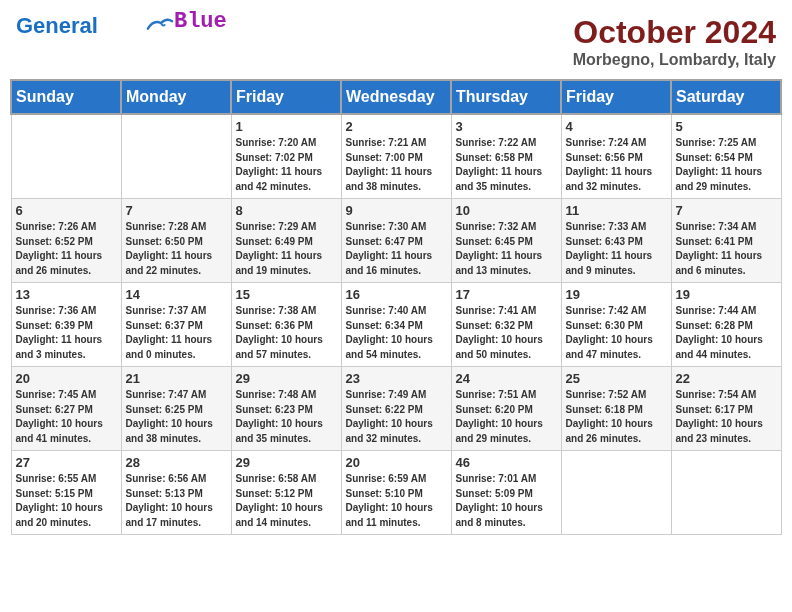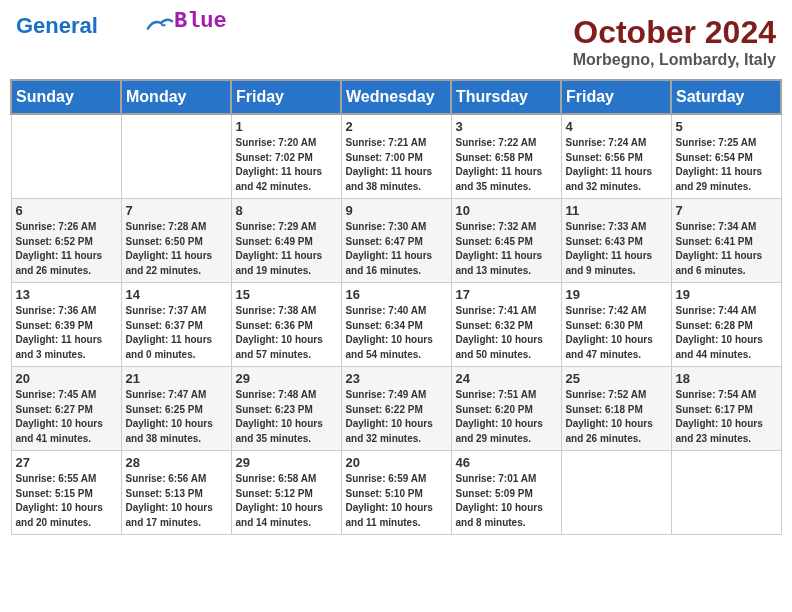--- a/index.html
+++ b/index.html
@@ -226,21 +226,21 @@
         </td>
         <td>
           <span class="day-number">24</span>
           <div class="day-info">Sunrise: 7:51 AM<br>Sunset: 6:20 PM<br>Daylight: 10 hours and 29 minutes.</div>
         </td>
         <td>
           <span class="day-number">25</span>
           <div class="day-info">Sunrise: 7:52 AM<br>Sunset: 6:18 PM<br>Daylight: 10 hours and 26 minutes.</div>
         </td>
         <td>
-          <span class="day-number">18</span>
+          <span class="day-number">22</span>
           <div class="day-info">Sunrise: 7:54 AM<br>Sunset: 6:17 PM<br>Daylight: 10 hours and 23 minutes.</div>
         </td>
       </tr>
       <tr>
         <td>
           <span class="day-number">27</span>
           <div class="day-info">Sunrise: 6:55 AM<br>Sunset: 5:15 PM<br>Daylight: 10 hours and 20 minutes.</div>
         </td>
         <td>
           <span class="day-number">28</span>

